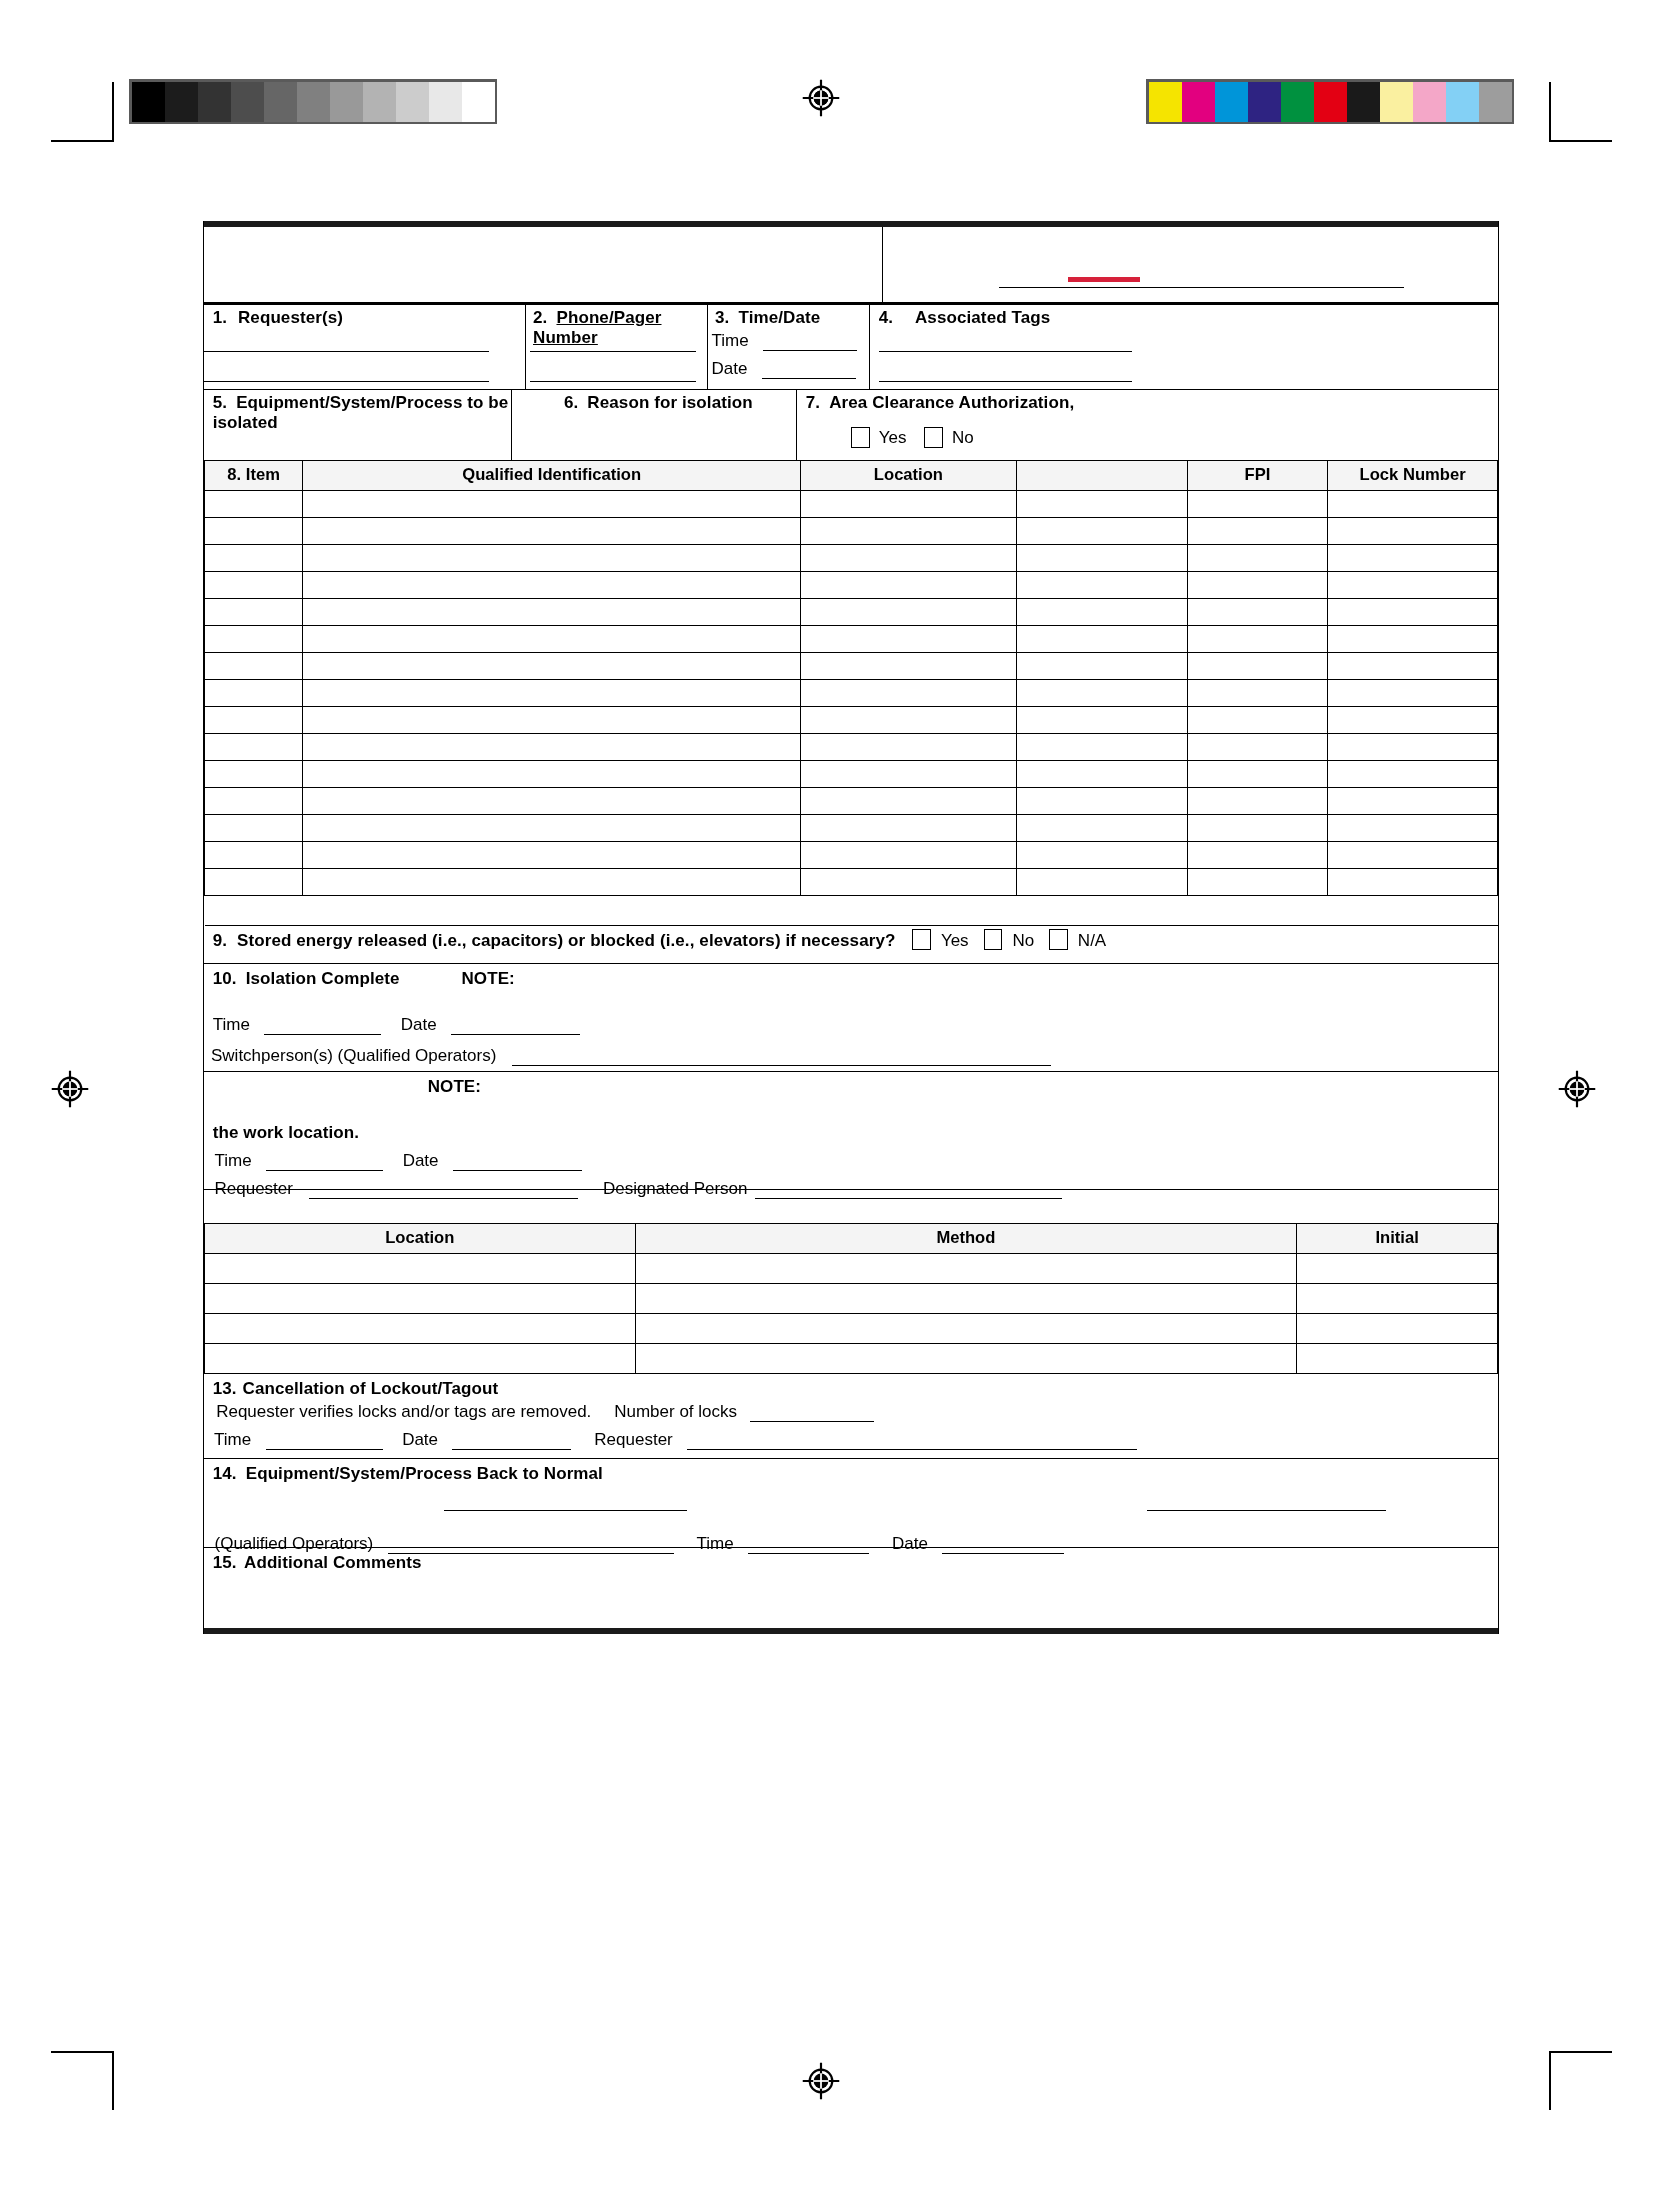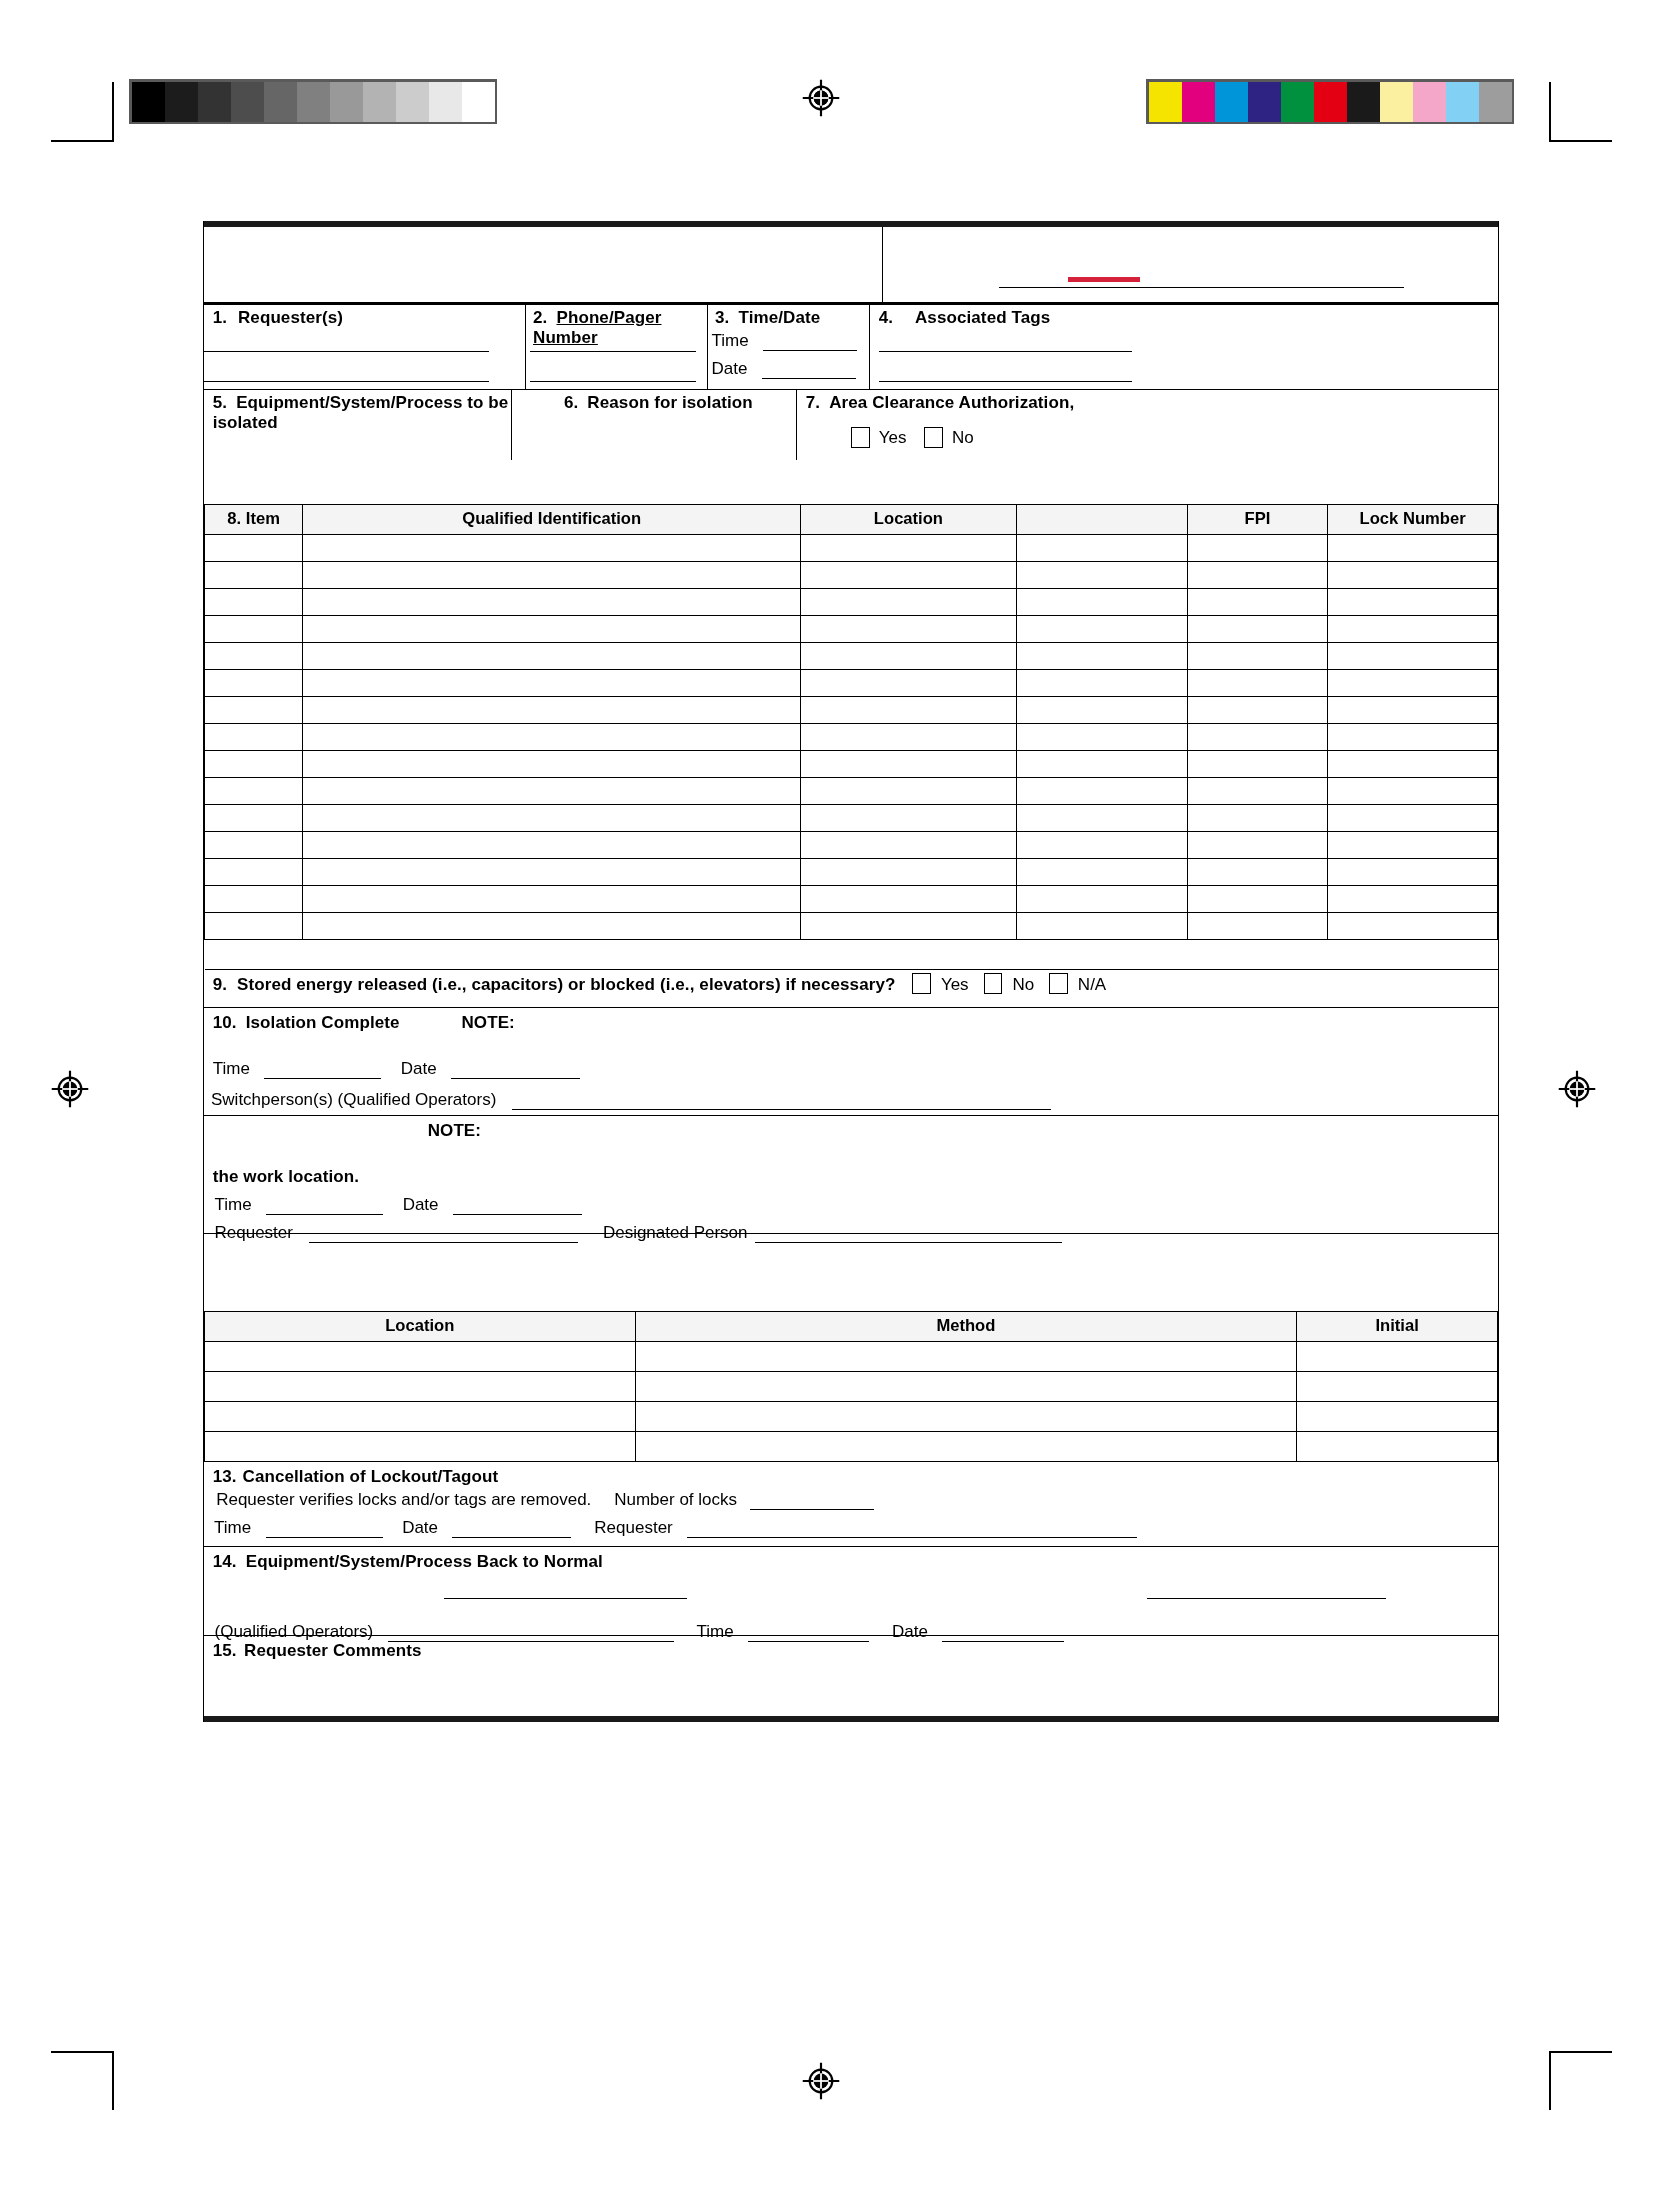--- a/index.html
+++ b/index.html
@@ -58,21 +58,21 @@
   #r14 .c3{flex:0 0 162px;padding:3.5px 0 0 7px;}
   #r14 .c4{flex:1;padding:3.5px 0 0 8.7px;}
 
   
   #r57{height:70px;}
   #r57 .c5{flex:0 0 307px;padding:3.5px 0 0 8.7px;}
   #r57 .c6{flex:0 0 285px;padding:3.5px 0 0 8.7px;text-align:center;}
   #r57 .c7{flex:1;padding:3.5px 0 0 8.7px;}
 
   
-  table.grid{border-collapse:collapse;width:100%;table-layout:fixed;margin-top:44px;}
+  table.grid{border-collapse:collapse;width:100%;table-layout:fixed;}
   table.grid td,table.grid th{border:0.9px solid #000;padding:0;height:26px;}
   table.grid th{background:#f4f4f4;font-size:16.6px;font-weight:bold;height:29px;}
   .col-item{width:77px;}
   .col-equip{width:390px;}
   .col-loc{width:169px;}
   .col-blank{width:134px;}
   .col-fpi{width:110px;}
   .col-lock{width:133px;}
 
   .sect{padding:5.2px 0 5.2px 8.7px;font-size:17px;}
@@ -486,18 +486,18 @@
       <span class="lbl-n" style="margin-left:19px;">Time</span>
       <span class="fill" style="width:121px;margin-left:10.5px;"></span>
       <span class="lbl-n" style="margin-left:19px;">Date</span>
       <span class="fill" style="width:122px;margin-left:10.5px;"></span>
     </div>
   </div>
   <div class="rule-thin"></div>
 
   <div class="cell" style="height:80px;padding:5.2px 0 0 8.7px;">
     <span class="lbl">15.</span>
-    <span class="lbl" style="margin-left:3.5px;">Requester Comments</span>
+    <span class="lbl" style="margin-left:3.5px;">Additional Comments</span>
   </div>
 
   <div class="rule-heavy"></div>
 </div>
 
 
 </body></html>

